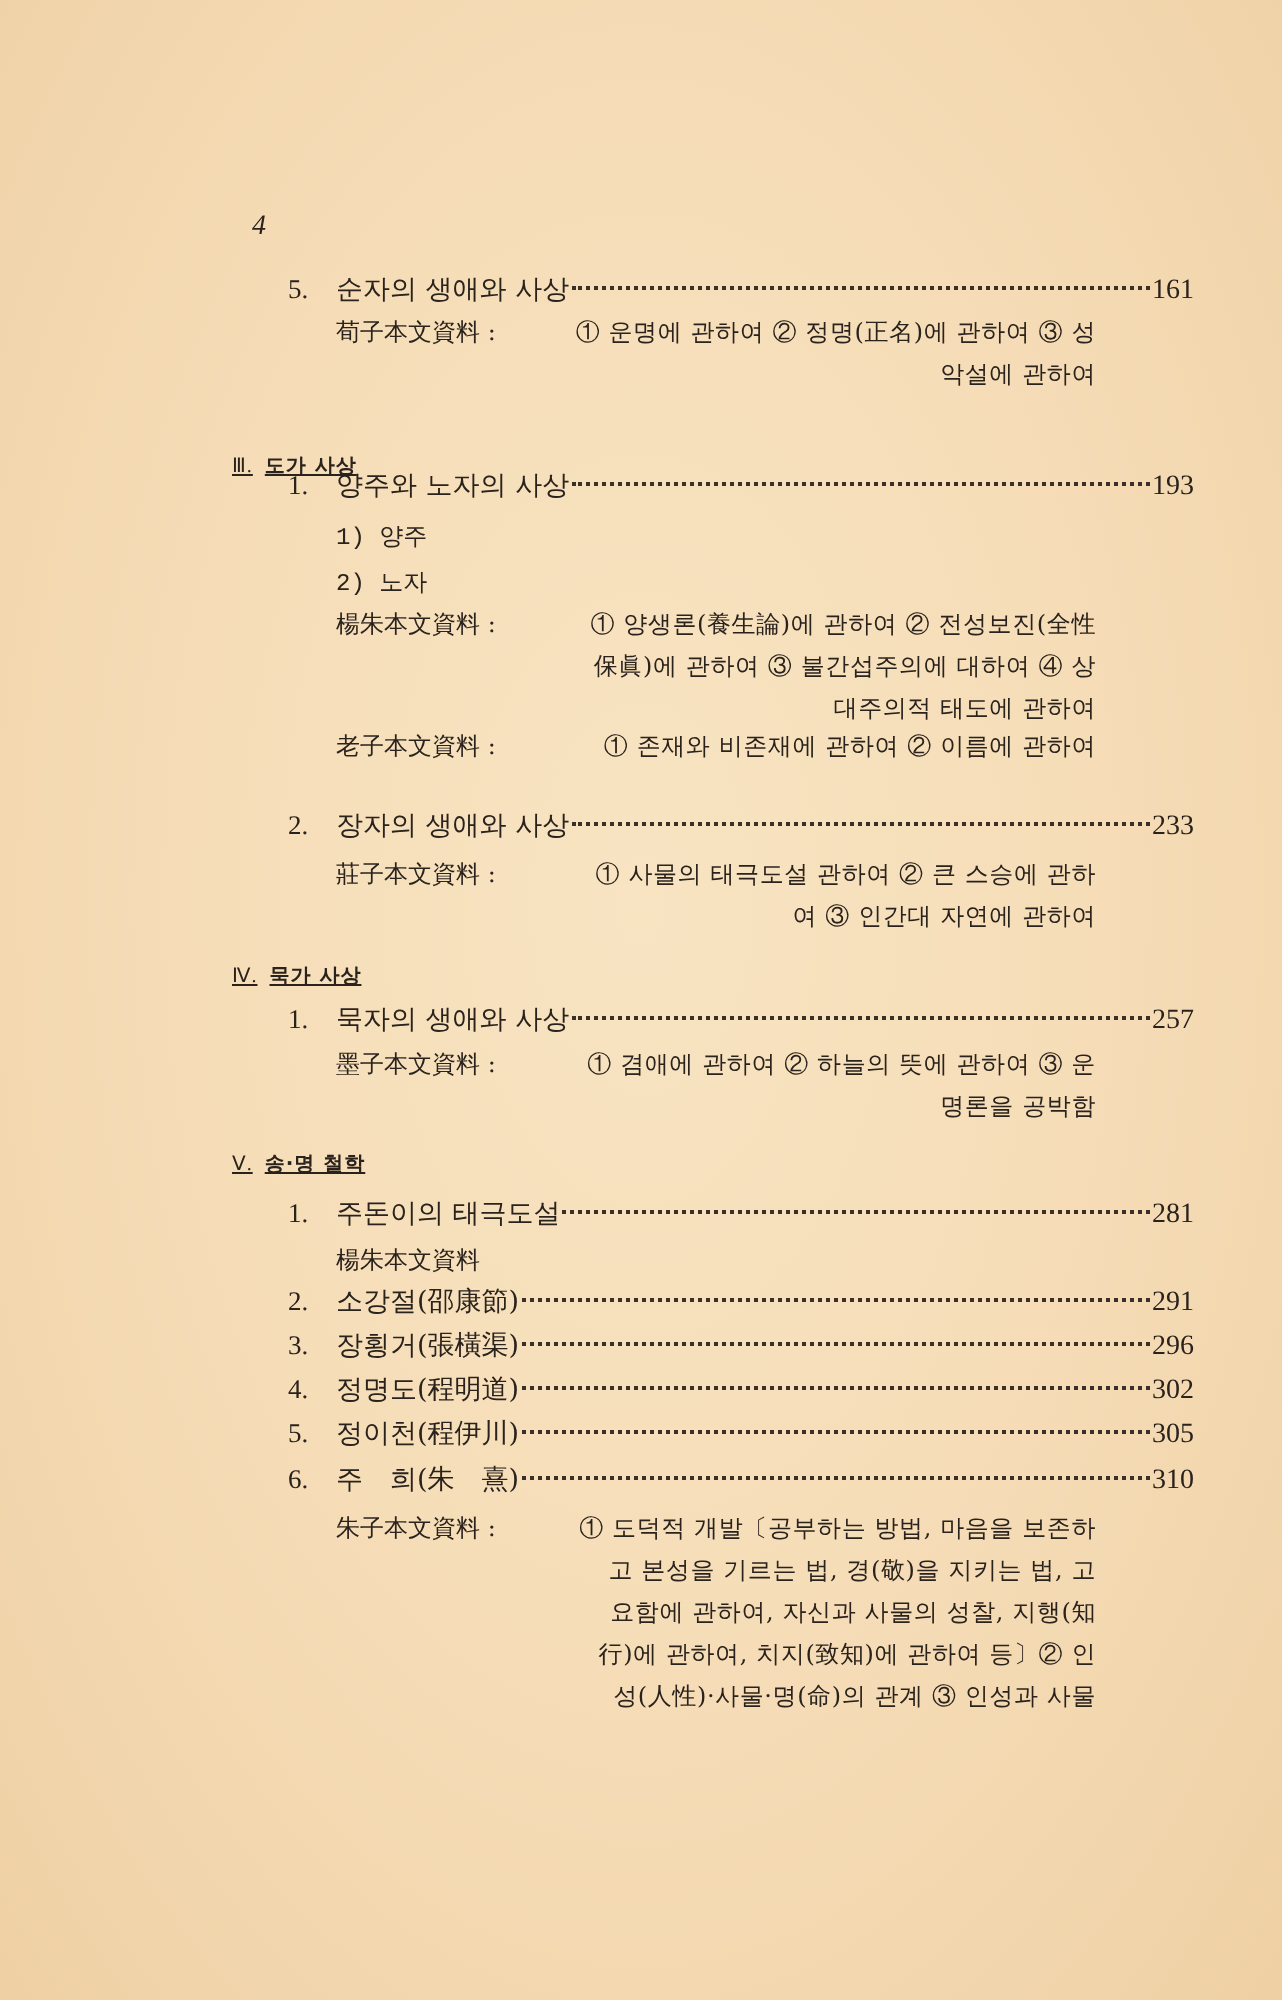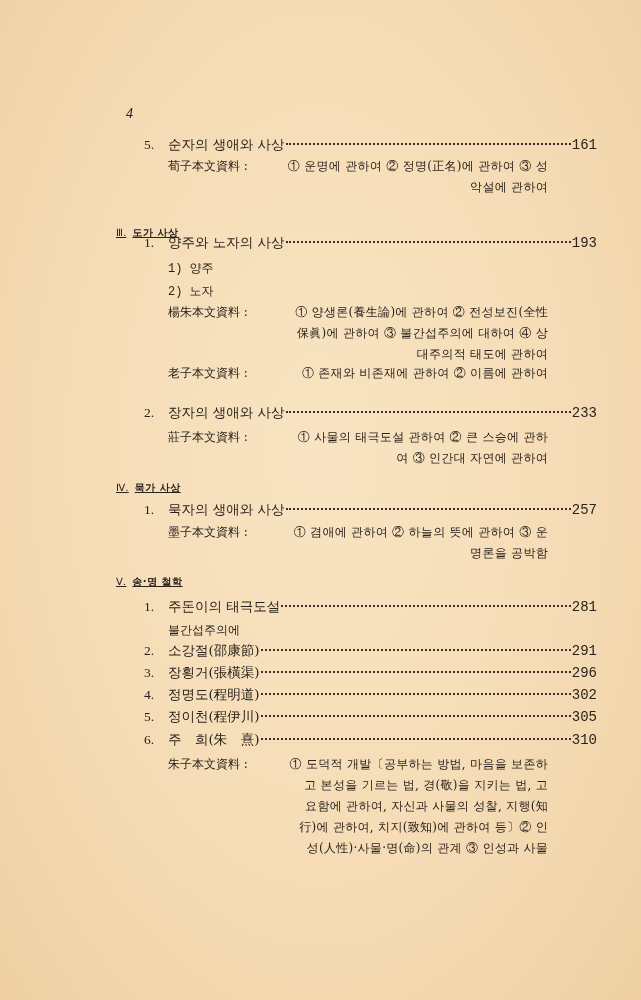--- a/index.html
+++ b/index.html
@@ -24,21 +24,21 @@
   .entry {
     position: absolute; left: 144px; width: 453px; display: flex; align-items: baseline;
     font-size: 13.5px; white-space: nowrap;
   }
   .entry .enum { width: 24px; font-family: "Liberation Serif", serif; }
   .entry .title { flex: 0 0 auto; }
   .entry .leader {
     flex: 1 1 auto; overflow: hidden; margin: 0 1px;
     border-bottom: 2px dotted #3a3028; height: 0; position: relative; top: -4px;
   }
-  .entry .pg { font-family: Liberation Mono, monospace; font-size: 14px; }
+  .entry .pg { font-family: Liberation Serif, serif; font-size: 14px; }
   .sub {
     position: absolute; left: 168px; font-size: 12px; font-family: Liberation Mono, monospace;
   }
   .source {
     position: absolute; left: 168px; width: 380px; font-size: 12px; line-height: 21px;
   }
   .source .label { position: absolute; left: 0; top: 0; white-space: nowrap; }
   .source .body { margin-left: 84px; text-indent: 0; letter-spacing: 0.3px; }
   .source .line { display: block; white-space: nowrap; text-align: right; }
 </style>
@@ -124,21 +124,21 @@
 
     <div class="section-heading" style="top:575px">
       <span class="num">Ⅴ.</span><span>송·명 철학</span>
     </div>
     <div class="entry" style="top:598px">
       <span class="enum">1.</span>
       <span class="title">주돈이의 태극도설 </span>
       <span class="leader"></span>
       <span class="pg">281</span>
     </div>
-    <div class="sub" style="top:622px">불간섭주의에</div>
+    <div class="sub" style="top:622px">楊朱本文資料</div>
 
     <div class="entry" style="top:642px">
       <span class="enum">2.</span>
       <span class="title">소강절(邵康節)</span>
       <span class="leader"></span>
       <span class="pg">291</span>
     </div>
     <div class="entry" style="top:664px">
       <span class="enum">3.</span>
       <span class="title">장횡거(張橫渠)</span>

